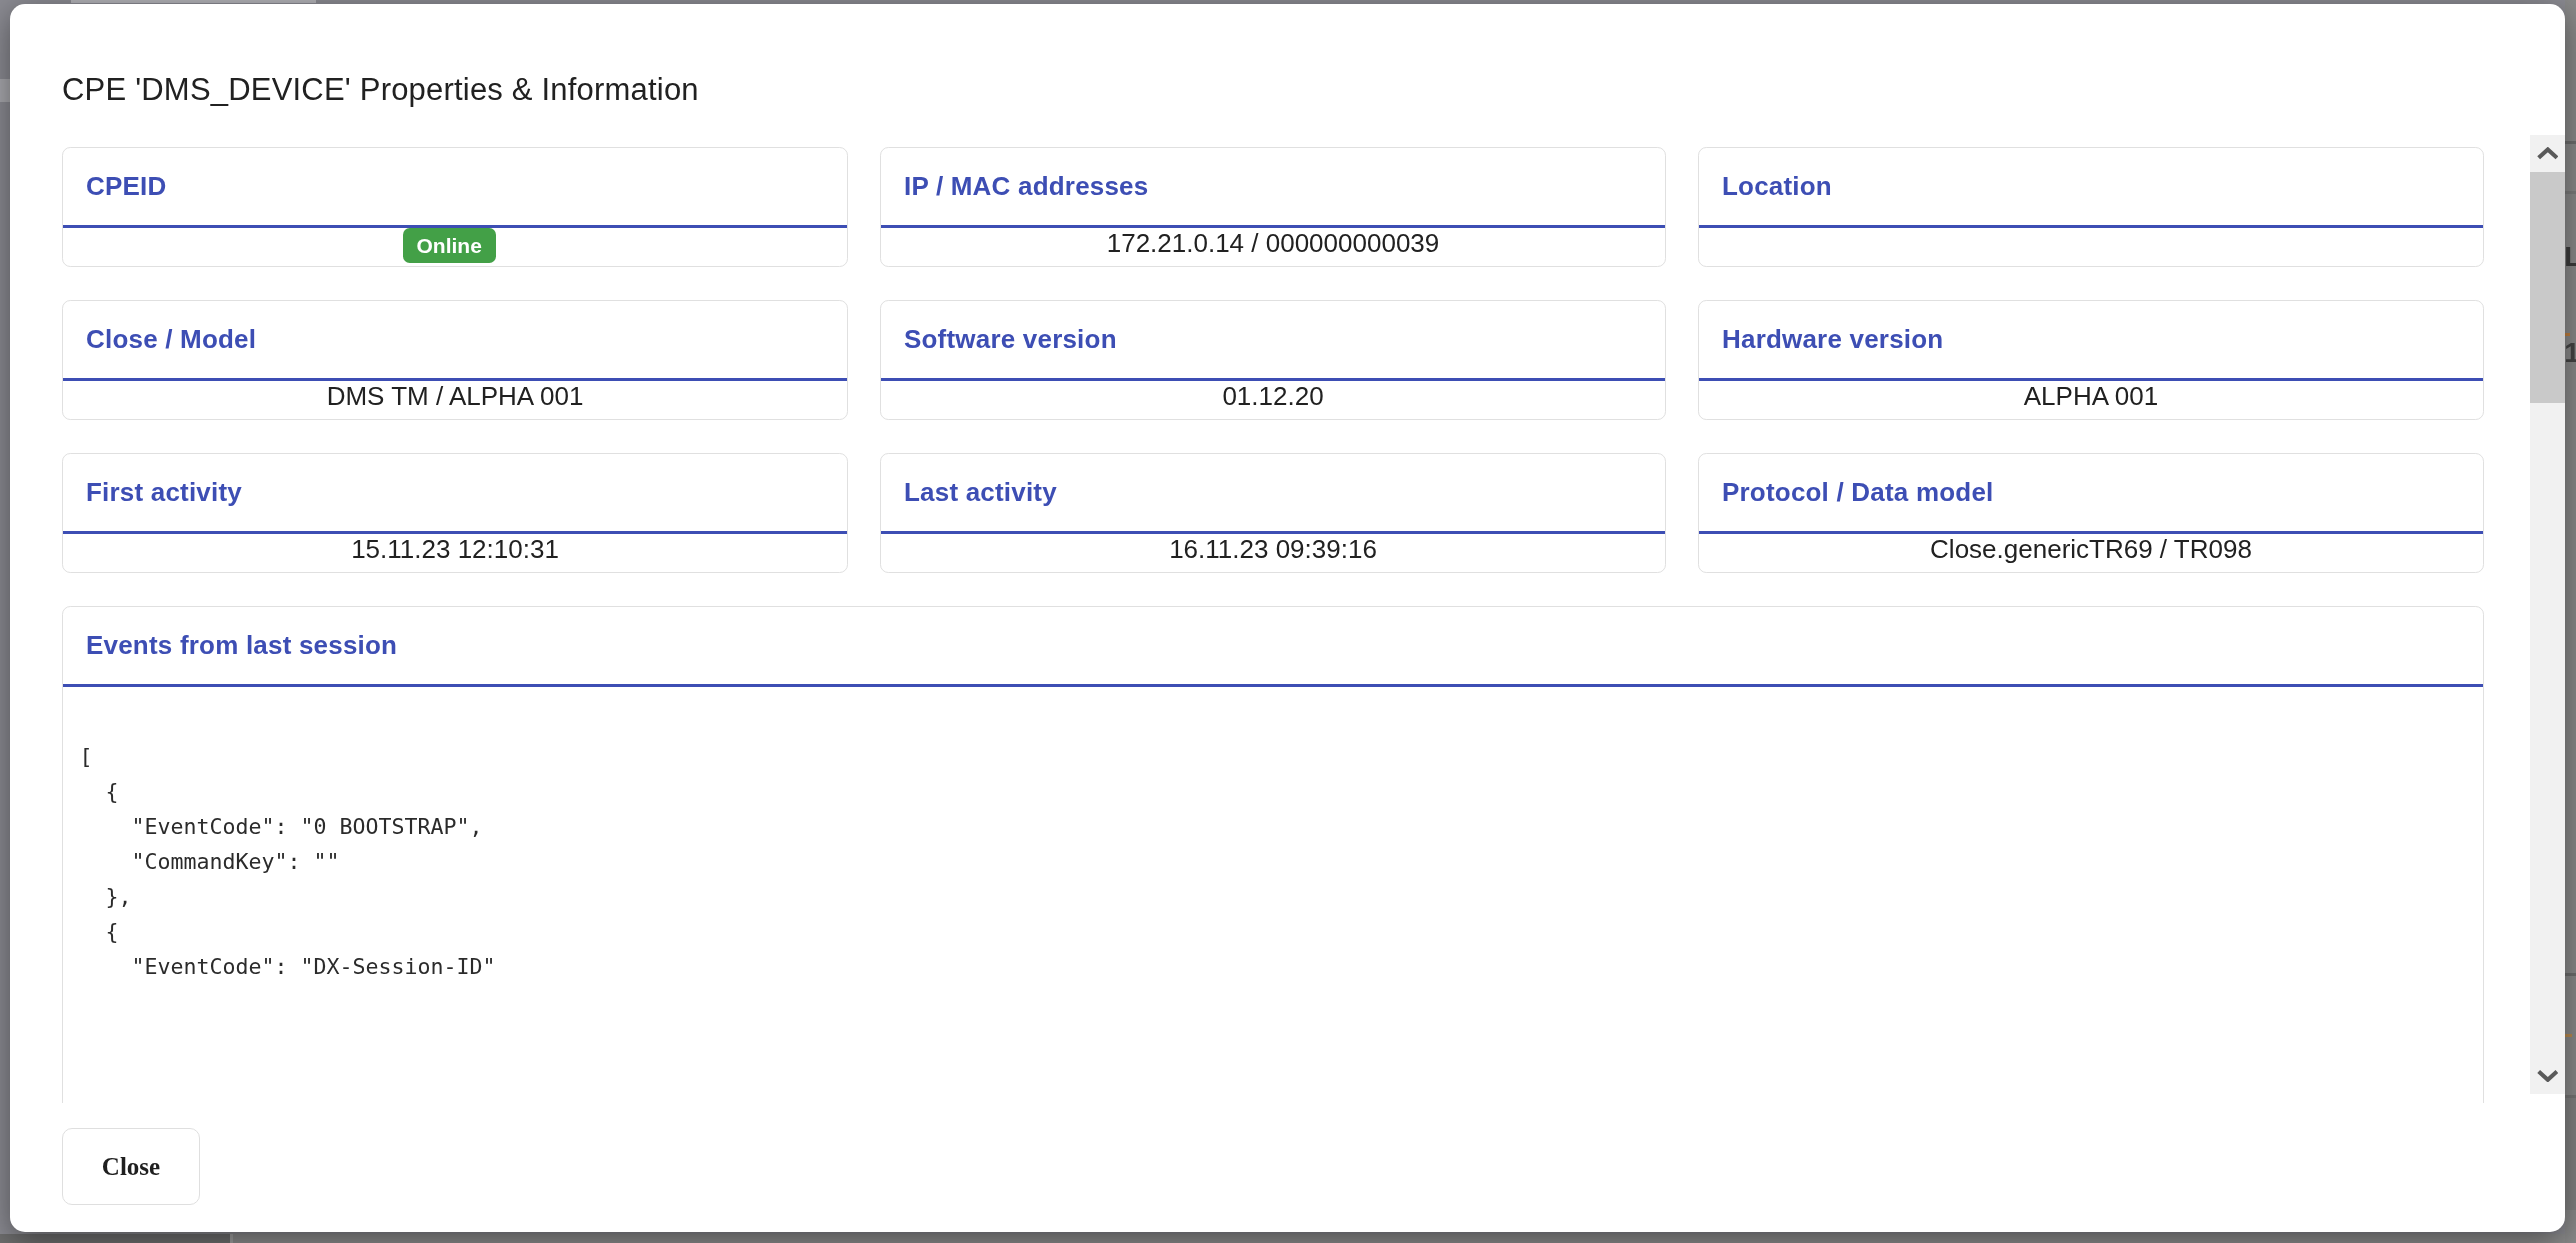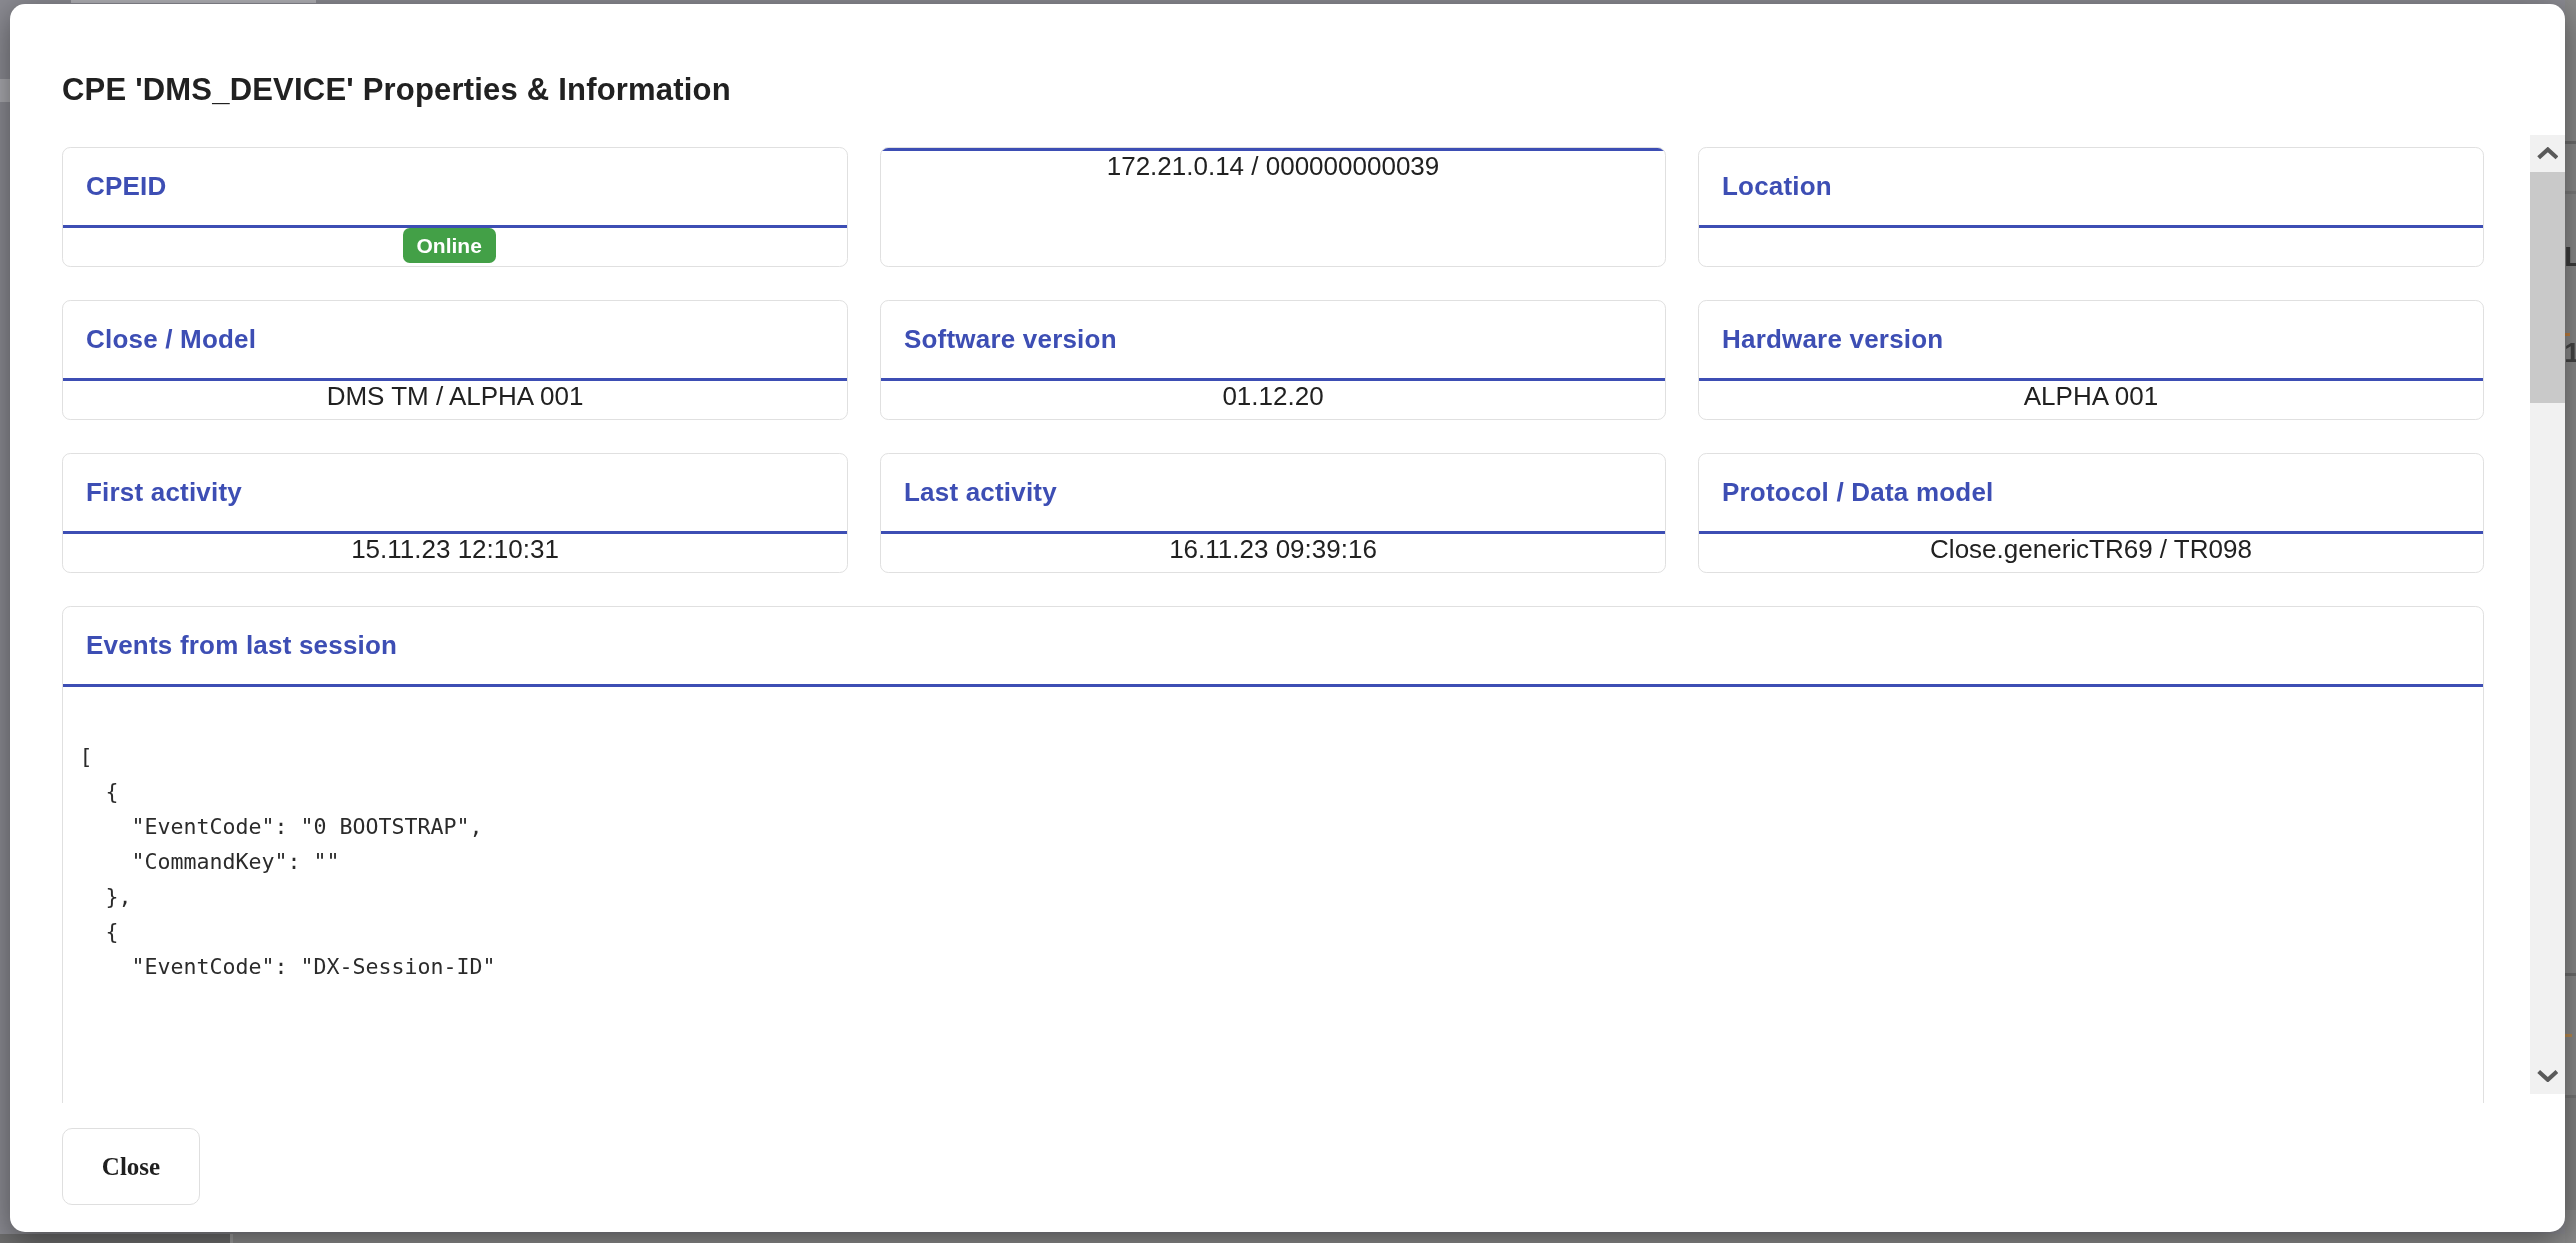--- a/index.html
+++ b/index.html
@@ -23,21 +23,21 @@
   .bg-bottom-div{left:230px;top:1234px;width:2.5px;height:9.2px;background:#a0a0a0;}
 
   
   .modal{
     position:absolute;left:10px;top:4.2px;width:2555px;height:1228px;
     background:#ffffff;border-radius:15px;
     box-shadow:0 8.3px 33px rgba(0,0,0,0.45);
   }
   .modal-title{
     position:absolute;left:52px;top:67px;
-    font-size:31px;line-height:37px;font-weight:700;color:#212121;
+    font-size:31px;line-height:37px;font-weight:400;color:#212121;
     letter-spacing:0.2px;
   }
 
   
   .viewport{
     position:absolute;left:0;top:131px;width:2520px;height:968px;
     overflow:hidden;
   }
   .grid{
     display:grid;grid-template-columns:repeat(3,1fr);
@@ -127,20 +127,21 @@
       <div class="card">
         <div class="card-head">CPEID</div>
         <div class="card-divider"></div>
         <div class="card-value">
           <span class="badge">Online</span>
           <span>- DMS_DEVICE</span>
         </div>
       </div>
 
       <div class="card">
+        <div class="card-head">IP / MAC addresses</div>
         <div class="card-divider"></div>
         <div class="card-value">172.21.0.14 / 000000000039</div>
       </div>
 
       <div class="card">
         <div class="card-head">Location</div>
         <div class="card-divider"></div>
         <div class="card-value"></div>
       </div>
 

